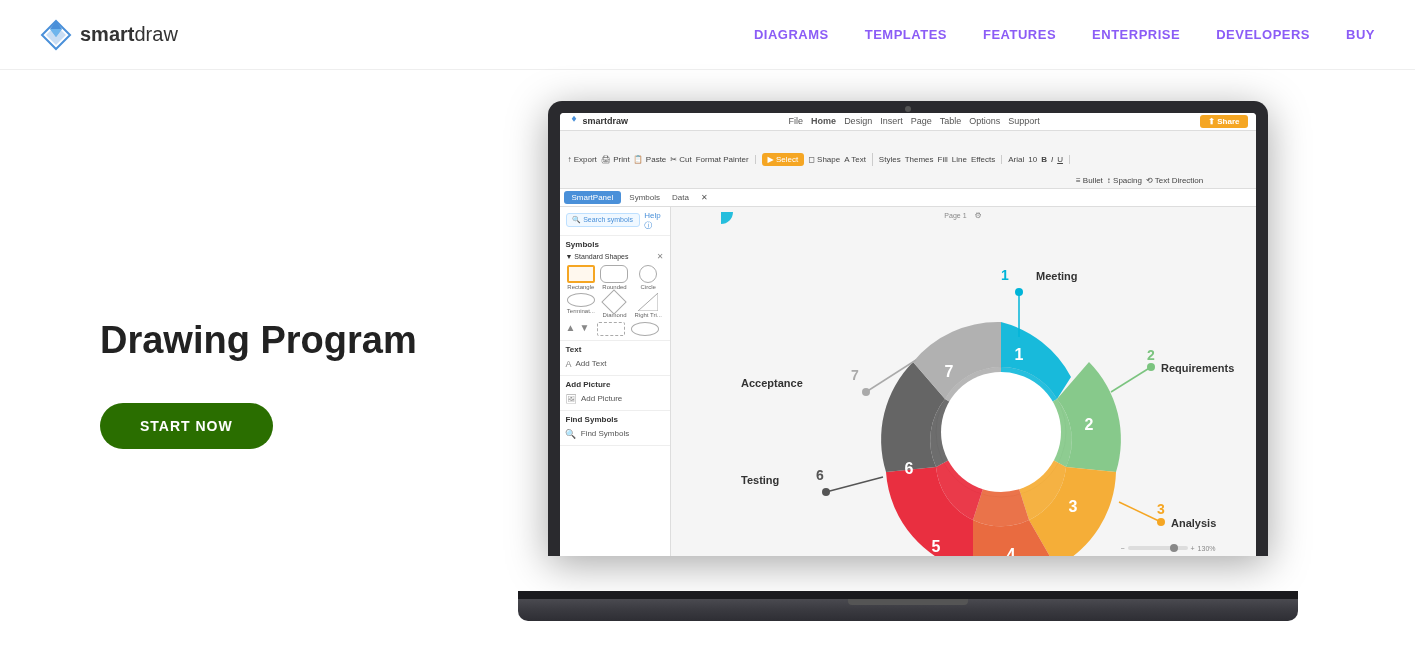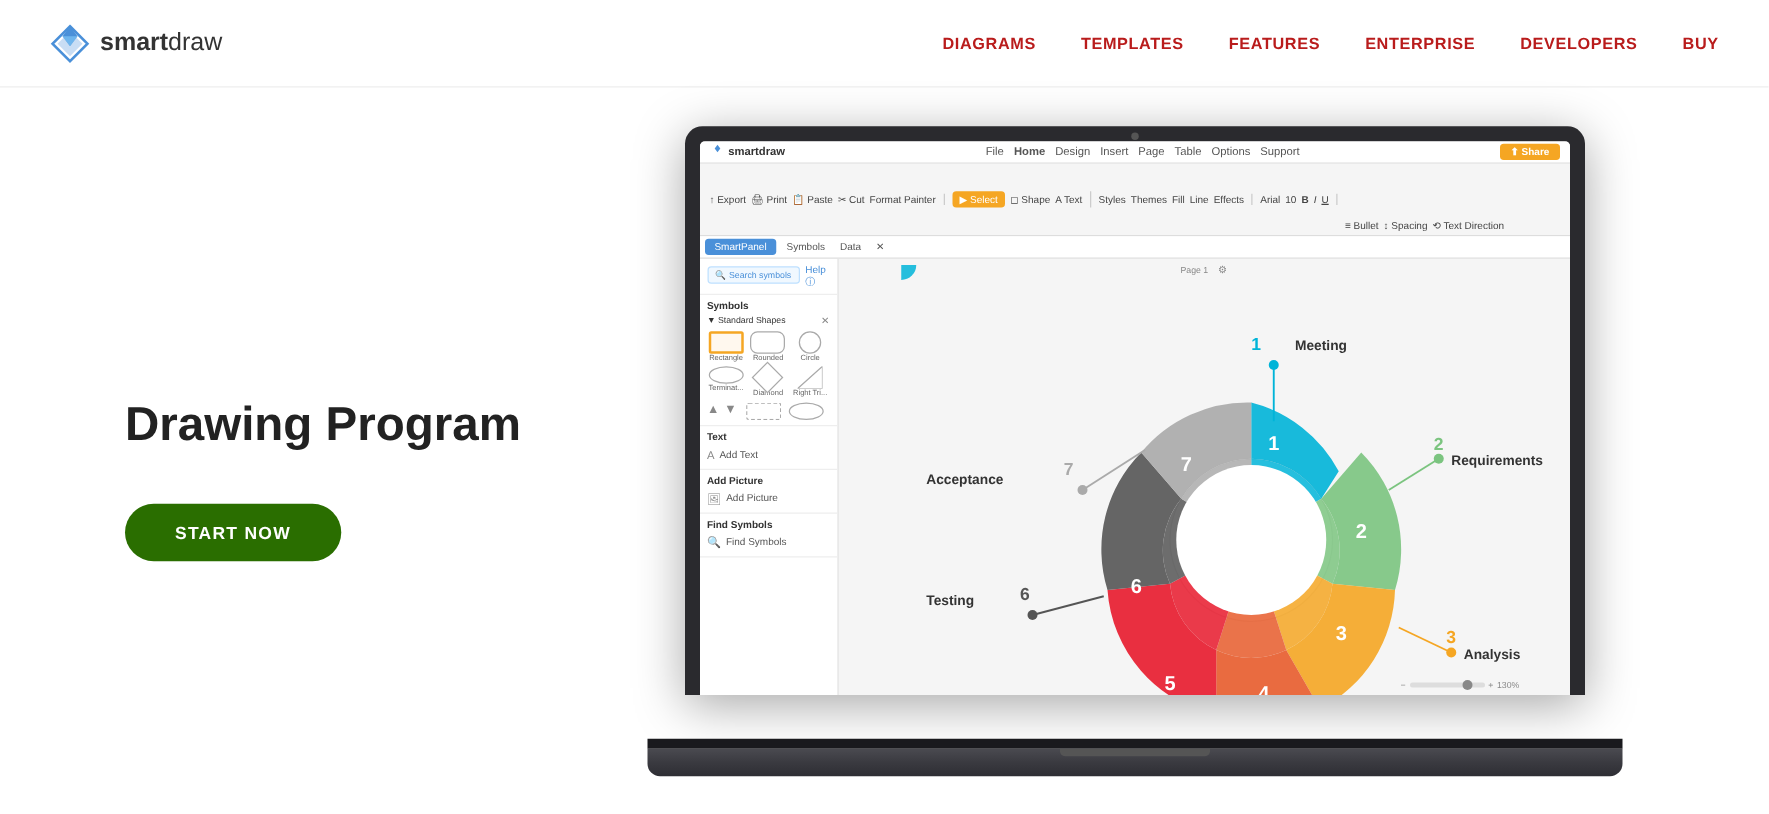--- a/index.html
+++ b/index.html
@@ -32,21 +32,21 @@
     .logo-text span.draw { font-weight: 300; }
 
     .nav {
       display: flex;
       align-items: center;
       gap: 36px;
     }
     .nav-item {
       font-size: 13px;
       font-weight: 600;
-      color: #b91c1c;
+      color: #8b5cf6;
       letter-spacing: 0.5px;
       cursor: pointer;
       text-decoration: none;
     }
 
     .try-btn {
       background: #2a6e00;
       color: #fff;
       border: none;
       border-radius: 25px;

